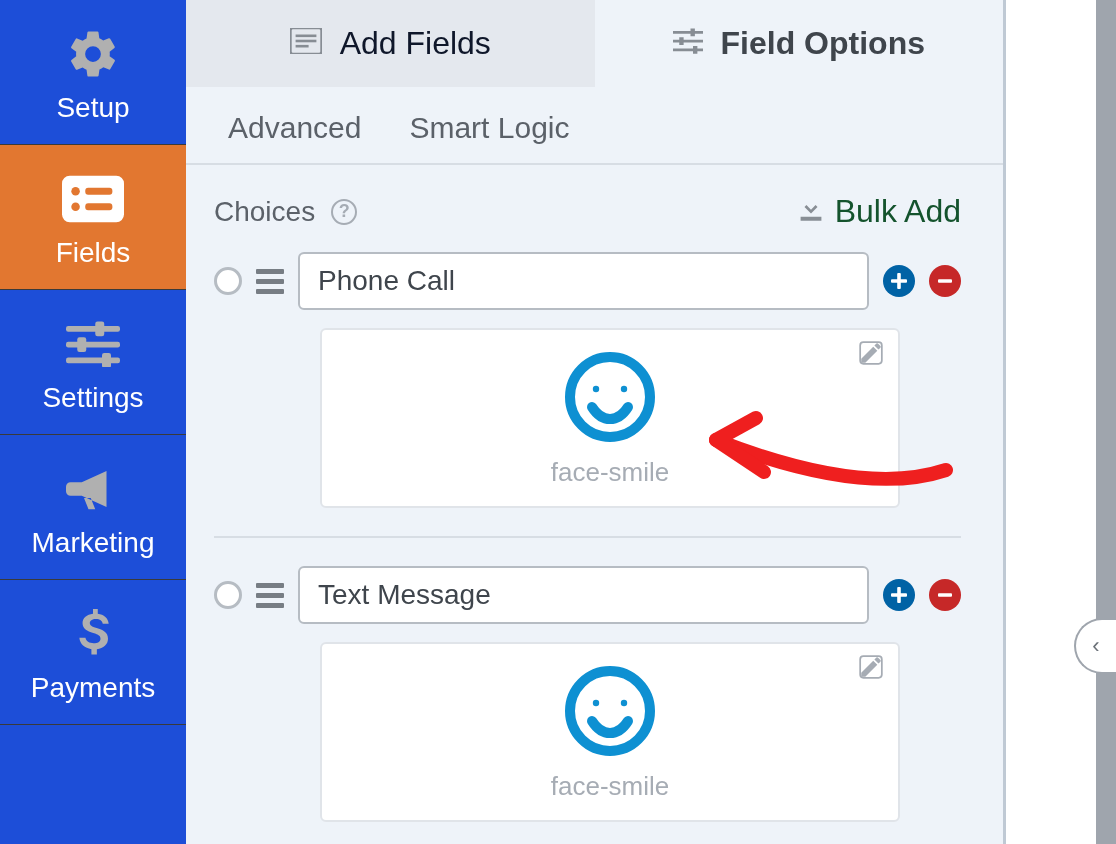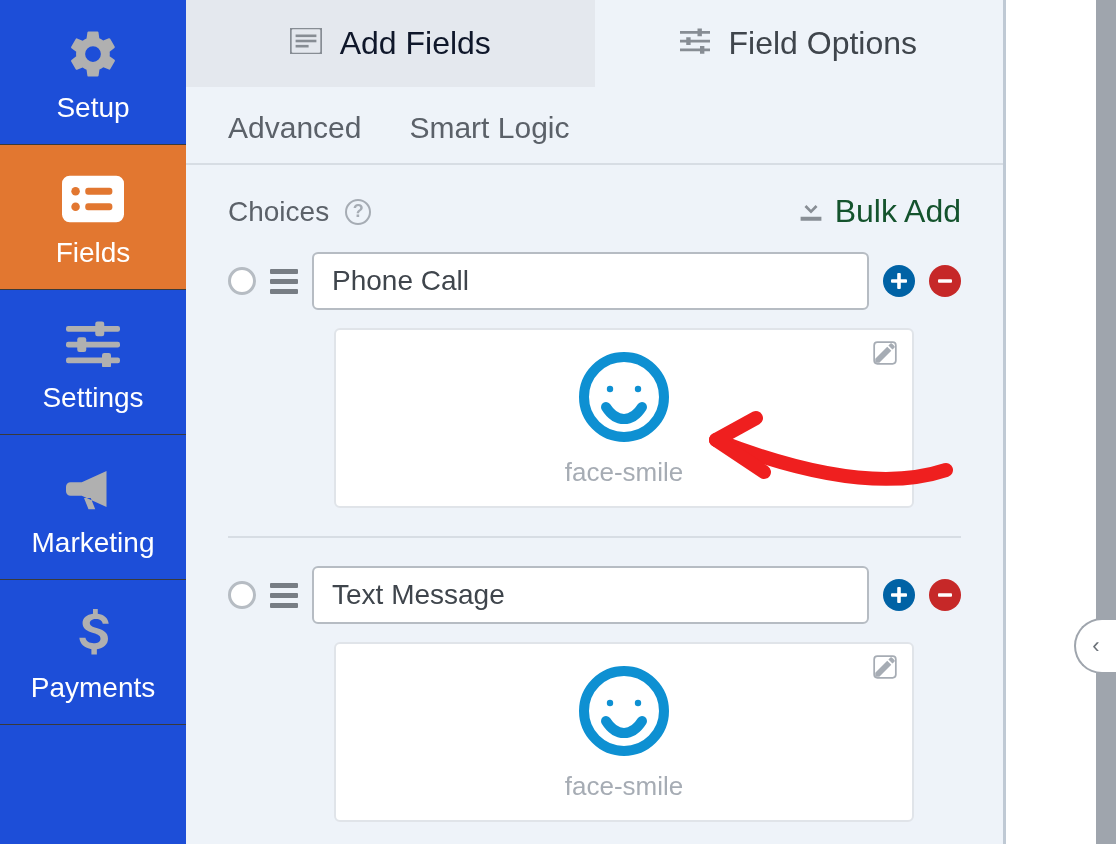--- a/index.html
+++ b/index.html
@@ -9,26 +9,26 @@
 .side-item { display: flex; flex-direction: column; align-items: center; justify-content: center; color: #fff; font-size: 28px; font-weight: 400; padding: 24px 0 20px 0; border-bottom: 1px solid #3a3a3a; cursor: pointer; }
 .side-item.active { background: #e27730; }
 .side-item .icon-wrap { height: 60px; display: flex; align-items: center; justify-content: center; margin-bottom: 8px; }
 .side-item svg { fill: #b0b0b0; }
 .side-item.active svg { fill: #fff; }
 .side-item .label { color: #fff; }
 .panel { flex: 1; background: #eef3f9; display: flex; flex-direction: column; position: relative; border-right: 3px solid #bfc9d4; }
 .top-tabs { display: flex; height: 92px; }
 .top-tab { flex: 1; display: flex; align-items: center; justify-content: center; gap: 18px; font-size: 32px; font-weight: 400; color: #555b63; cursor: pointer; }
 .top-tab.inactive { background: #e4e8ee; color: #0f172a; }
-.top-tab.active { background: #eef3f9; font-weight: 400; color: #3f454c; }
+.top-tab.active { background: #eef3f9; font-weight: 700; color: #3f454c; }
 .top-tab svg { fill: #878d94; }
 .sub-tabs { display: flex; gap: 48px; padding: 24px 42px 0 42px; border-bottom: 2px solid #d7dde4; }
 .sub-tab { font-size: 30px; color: #5b6169; padding-bottom: 18px; cursor: pointer; }
 .sub-tab.active { font-weight: 700; color: #3f454c; border-bottom: 5px solid #e27730; margin-bottom: -2px; }
-.content { padding: 28px 42px 0 42px; overflow: hidden; }
+.content { padding: 28px 42px 0 28px; overflow: hidden; }
 .choices-header { display: flex; align-items: center; justify-content: space-between; margin-bottom: 22px; }
 .choices-title { display: flex; align-items: center; gap: 16px; font-size: 28px; color: #5b6169; }
 .help-circle { width: 26px; height: 26px; border: 2px solid #a6acb4; border-radius: 50%; display: flex; align-items: center; justify-content: center; color: #a6acb4; font-size: 18px; font-weight: 700; }
 .bulk-add { display: flex; align-items: center; gap: 11px; color: #14532d; font-size: 32px; cursor: pointer; }
 .bulk-add svg { fill: #888e95; }
 .choice-block { padding-bottom: 28px; border-bottom: 2px solid #d7dde4; margin-bottom: 28px; }
 .choice-row { display: flex; align-items: center; gap: 14px; margin-bottom: 18px; justify-content: center; }
 .radio-dot { width: 28px; height: 28px; border: 3px solid #b6bcc3; border-radius: 50%; background: #fff; flex-shrink: 0; }
 .drag-handle { display: flex; flex-direction: column; gap: 5px; flex-shrink: 0; cursor: grab; }
 .drag-handle .bar { width: 28px; height: 5px; background: #777d84; border-radius: 1px; }

